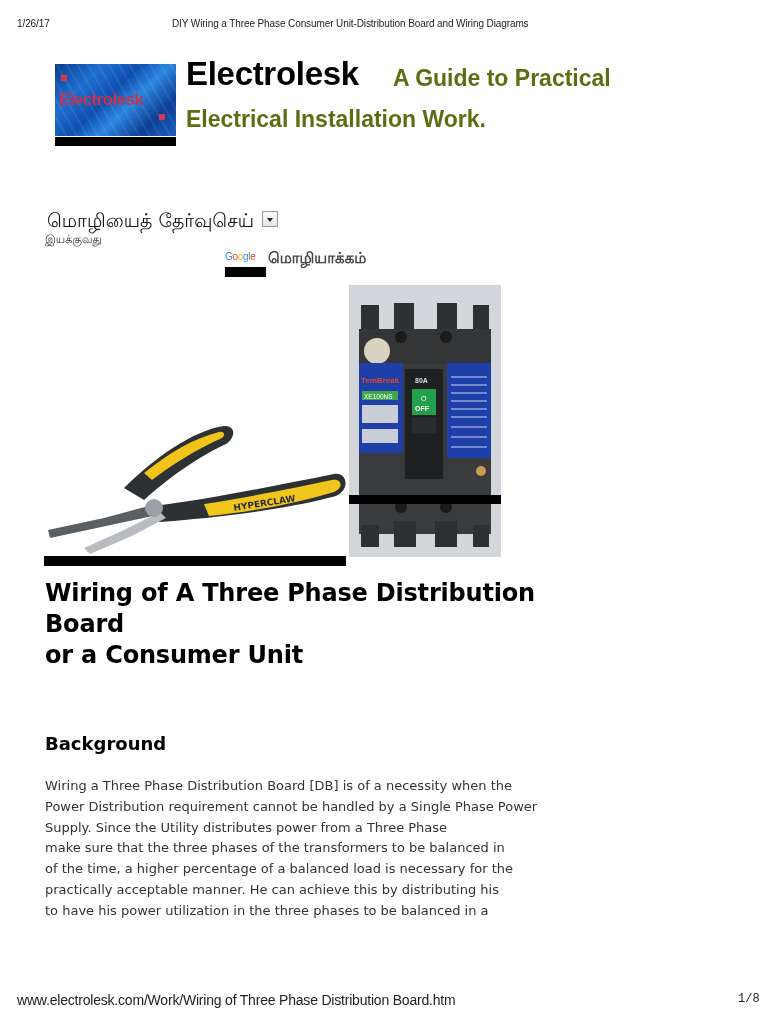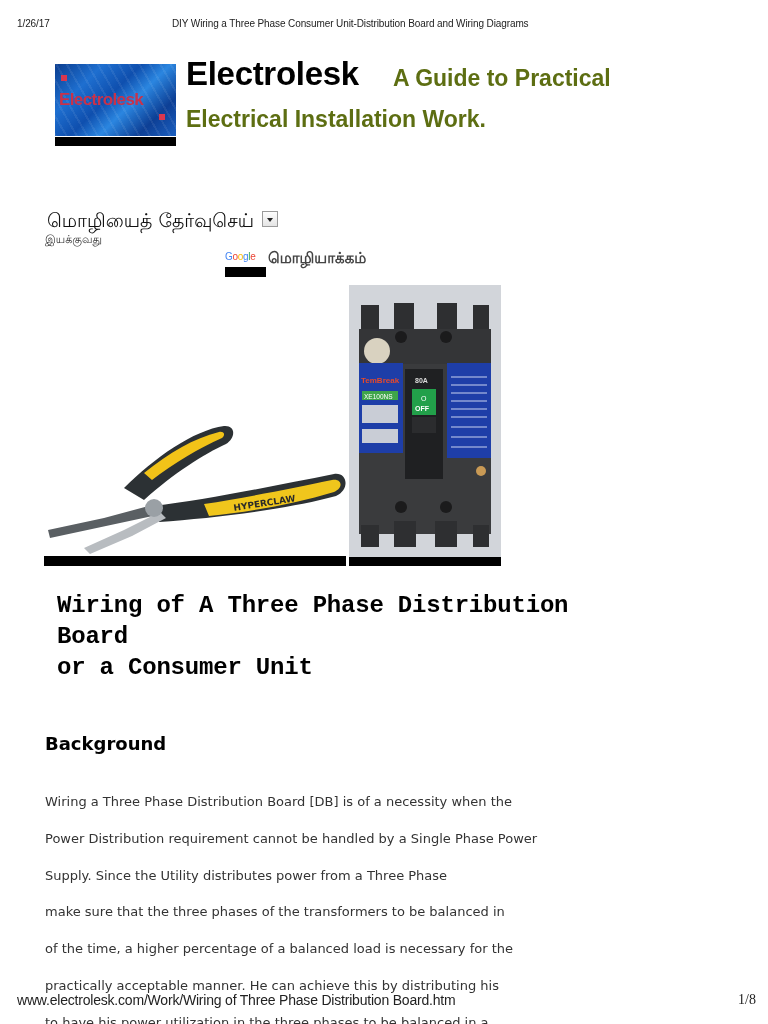--- a/index.html
+++ b/index.html
@@ -4,21 +4,21 @@
   <style>
     html, body { margin: 0; padding: 0; background: #ffffff; }
     body { width: 768px; height: 1024px; position: relative; overflow: hidden; font-family: "DejaVu Sans", sans-serif; color: #000; }
     .abs { position: absolute; }
 
     
     .print-hdr { top: 18px; font-family: "Liberation Sans", sans-serif; font-size: 10px; color: #222; letter-spacing: -0.1px; }
     .print-date { left: 17px; }
     .print-title { left: 172px; }
     .print-url { left: 17px; top: 992px; font-family: "Liberation Sans", sans-serif; font-size: 14px; color: #222; letter-spacing: -0.2px; }
-    .print-page { left: 738px; top: 992px; font-family: Liberation Serif, serif; font-size: 14px; color: #222; }
+    .print-page { left: 738px; top: 992px; font-family: Liberation Mono, monospace; font-size: 12px; color: #222; }
 
     
     .logo { left: 55px; top: 64px; width: 121px; height: 82px; }
     .logo-img { width: 121px; height: 72px; position: relative; overflow: hidden;
       background: linear-gradient(135deg, #0b3d8f 0%, #1e6fd0 25%, #0f4fae 45%, #2b86e0 60%, #0d3f95 80%, #1b5fc0 100%); }
     .logo-img::before { content: ""; position: absolute; inset: 0;
       background: repeating-linear-gradient(60deg, rgba(255,255,255,0.07) 0 2px, rgba(0,0,0,0) 2px 9px); }
     .logo-text { position: absolute; left: 4px; top: 26px; font-family: "Liberation Sans", sans-serif; font-weight: bold; font-size: 17px; color: #c8324a; letter-spacing: -0.6px; }
     .logo-dot1 { position: absolute; left: 6px; top: 11px; width: 6px; height: 6px; background: #d8374f; }
     .logo-dot2 { position: absolute; left: 104px; top: 50px; width: 6px; height: 6px; background: #d8374f; }
@@ -35,28 +35,28 @@
     .powered { left: 45px; top: 233px; font-size: 11px; color: #333; }
     .google-logo { left: 225px; top: 251px; font-family: "Liberation Sans", sans-serif; font-size: 10px; letter-spacing: -0.3px; }
     .google-logo span { display: inline; }
     .g-blue { color: #4285f4; } .g-red { color: #ea4335; } .g-yellow { color: #fbbc05; } .g-green { color: #34a853; }
     .google-bar { left: 225px; top: 267px; width: 41px; height: 10px; background: #000; }
     .translate-label { left: 268px; top: 249px; font-size: 15px; font-weight: bold; color: #444; }
 
     
     .pliers { left: 44px; top: 418px; width: 302px; height: 148px; }
     .pliers-bar { position: absolute; left: 0; bottom: 0; width: 302px; height: 10px; background: #000; }
-    .breaker { left: 349px; top: 285px; width: 152px; height: 281px; background: #d4d6db; text-decoration: underline; }
+    .breaker { left: 349px; top: 285px; width: 152px; height: 219px; background: #d4d6db; text-decoration: underline; }
     .breaker-bar { position: absolute; left: 0; bottom: 0; width: 152px; height: 9px; background: #000; }
 
     
     .title { left: 45px; top: 578px; width: 520px; font-family: "DejaVu Sans", sans-serif; font-weight: bold; font-size: 24px; line-height: 31px; color: #000; letter-spacing: -0.2px; }
     .subhead { left: 45px; top: 733px; font-weight: bold; font-size: 18px; color: #000; }
     .body-text { left: 45px; top: 776px; width: 510px; font-size: 13px; line-height: 20.8px; color: #333; }
-    .body-text div { white-space: nowrap; margin-top: 16px; }
+    .body-text div { white-space: nowrap; }
   </style>
 </head>
 <body>
 
 <div class="abs print-hdr print-date">1/26/17</div>
 <div class="abs print-hdr print-title">DIY Wiring a Three Phase Consumer Unit-Distribution Board and Wiring Diagrams</div>
 
 <div class="abs logo">
   <div class="logo-img">
     <div class="logo-dot1"></div>
@@ -143,21 +143,21 @@
     <circle cx="52" cy="222" r="6" fill="#1b1b1c"></circle>
     <circle cx="97" cy="222" r="6" fill="#1b1b1c"></circle>
     <rect x="12" y="240" width="18" height="22" fill="#2e2f31"></rect>
     <rect x="45" y="236" width="22" height="26" fill="#2e2f31"></rect>
     <rect x="86" y="236" width="22" height="26" fill="#2e2f31"></rect>
     <rect x="124" y="240" width="16" height="22" fill="#2e2f31"></rect>
   </svg>
   <div class="breaker-bar"></div>
 </div>
 
-<h1 class="abs title" style="margin:12px;font-family:Liberation Mono, monospace;">
+<h1 class="abs title" style="margin:0;">
   <div>Wiring of A Three Phase Distribution</div>
   <div>Board</div>
   <div>or a Consumer Unit</div>
 </h1>
 <h2 class="abs subhead" style="margin:0;">Background</h2>
 <div class="abs body-text">
   <div>Wiring a Three Phase Distribution Board [DB] is of a necessity when the</div>
   <div>Power Distribution requirement cannot be handled by a Single Phase Power</div>
   <div>Supply. Since the Utility distributes power from a Three Phase</div>
   <div>make sure that the three phases of the transformers to be balanced in</div>

